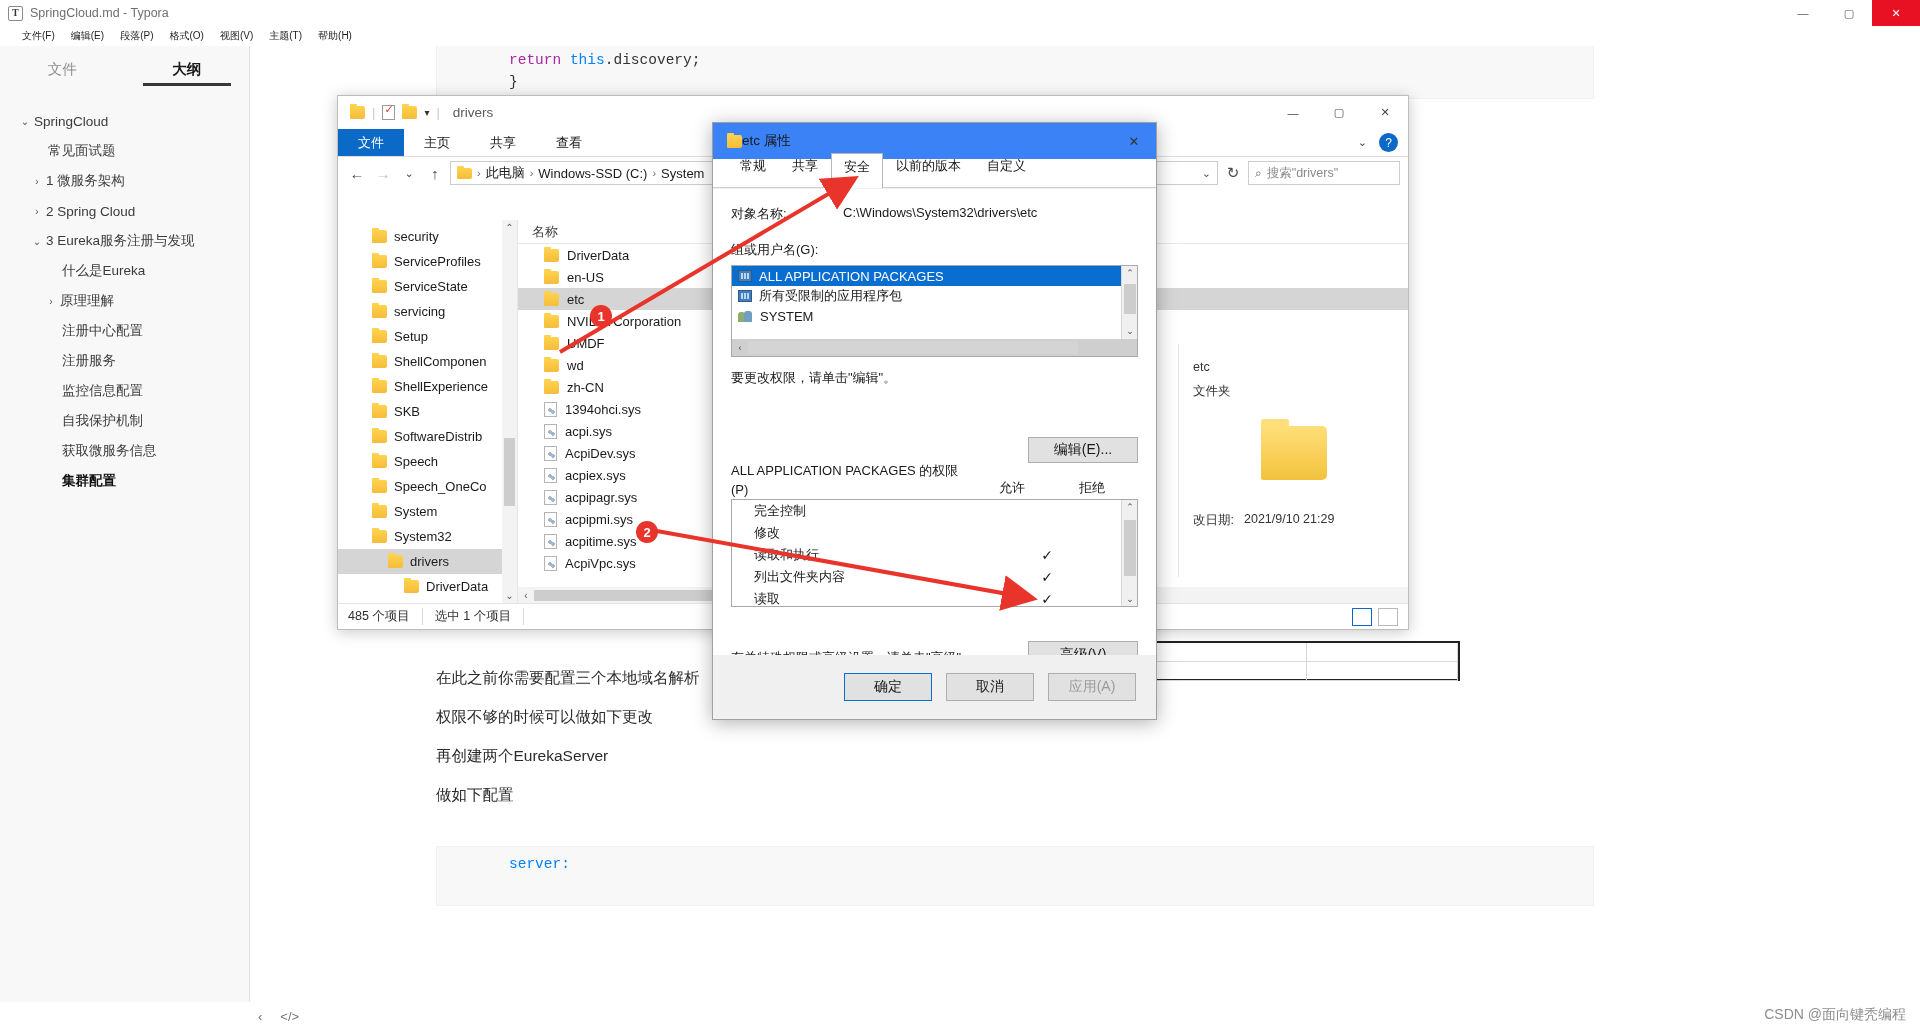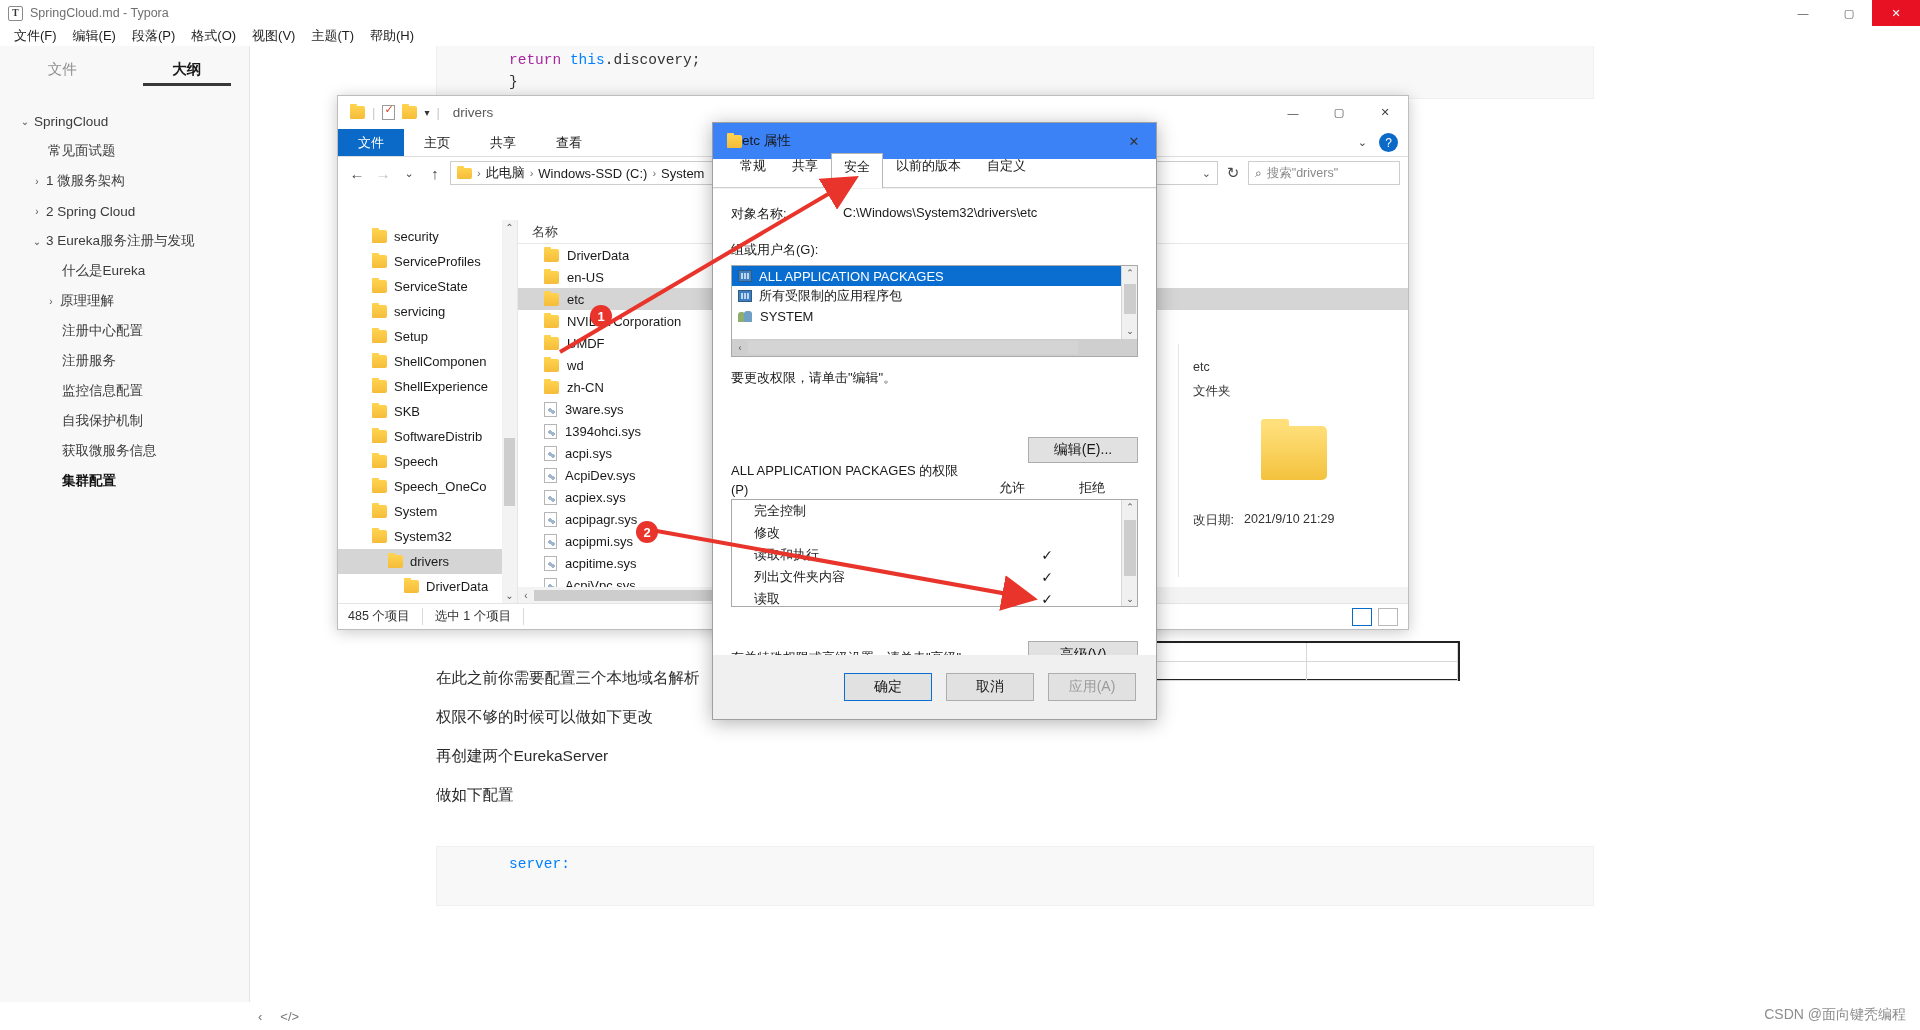--- a/index.html
+++ b/index.html
@@ -24,21 +24,21 @@
     margin-right:7px; font-family:"Liberation Serif",serif;font-weight:bold;
   }
   .ty-winbtns { margin-left:auto; display:flex; height:26px; }
   .ty-winbtn {
     width:46px;height:26px;display:flex;align-items:center;justify-content:center;
     font-size:11px;color:#555;
   }
   .ty-winbtn.close { background:#e81123; color:#fff; width:48px; }
   .ty-menubar {
     height:20px;display:flex;align-items:center;gap:0px;
-    padding-left:6px;font-size:13px;color:#1d1d1d;background:#fff;
+    padding-left:6px;font-size:10px;color:#1d1d1d;background:#fff;margin-left:8px;
   }
   .ty-menu { padding:1px 8px; white-space:nowrap; }
 
   .ty-body { position:absolute; top:46px; left:0; right:0; bottom:0; display:flex; }
   .ty-sidebar {
     width:250px; background:#f8f8f8; border-right:1px solid #e4e4e4;
     position:relative; flex:0 0 250px;
   }
   .ty-tabs { display:flex; height:46px; align-items:stretch; }
   .ty-tab {
@@ -526,24 +526,20 @@
         <div class="list-row">
             <span class="folder-ico"></span>
             <span>wd</span>
           </div>
         <div class="list-row">
             <span class="folder-ico"></span>
             <span>zh-CN</span>
           </div>
         <div class="list-row">
             <span class="sys-ico"></span>
-            <span>3ware.sys</span>
-          </div>
-        <div class="list-row">
-            <span class="sys-ico"></span>
             <span>1394ohci.sys</span>
           </div>
         <div class="list-row">
             <span class="sys-ico"></span>
             <span>acpi.sys</span>
           </div>
         <div class="list-row">
             <span class="sys-ico"></span>
             <span>AcpiDev.sys</span>
           </div>

